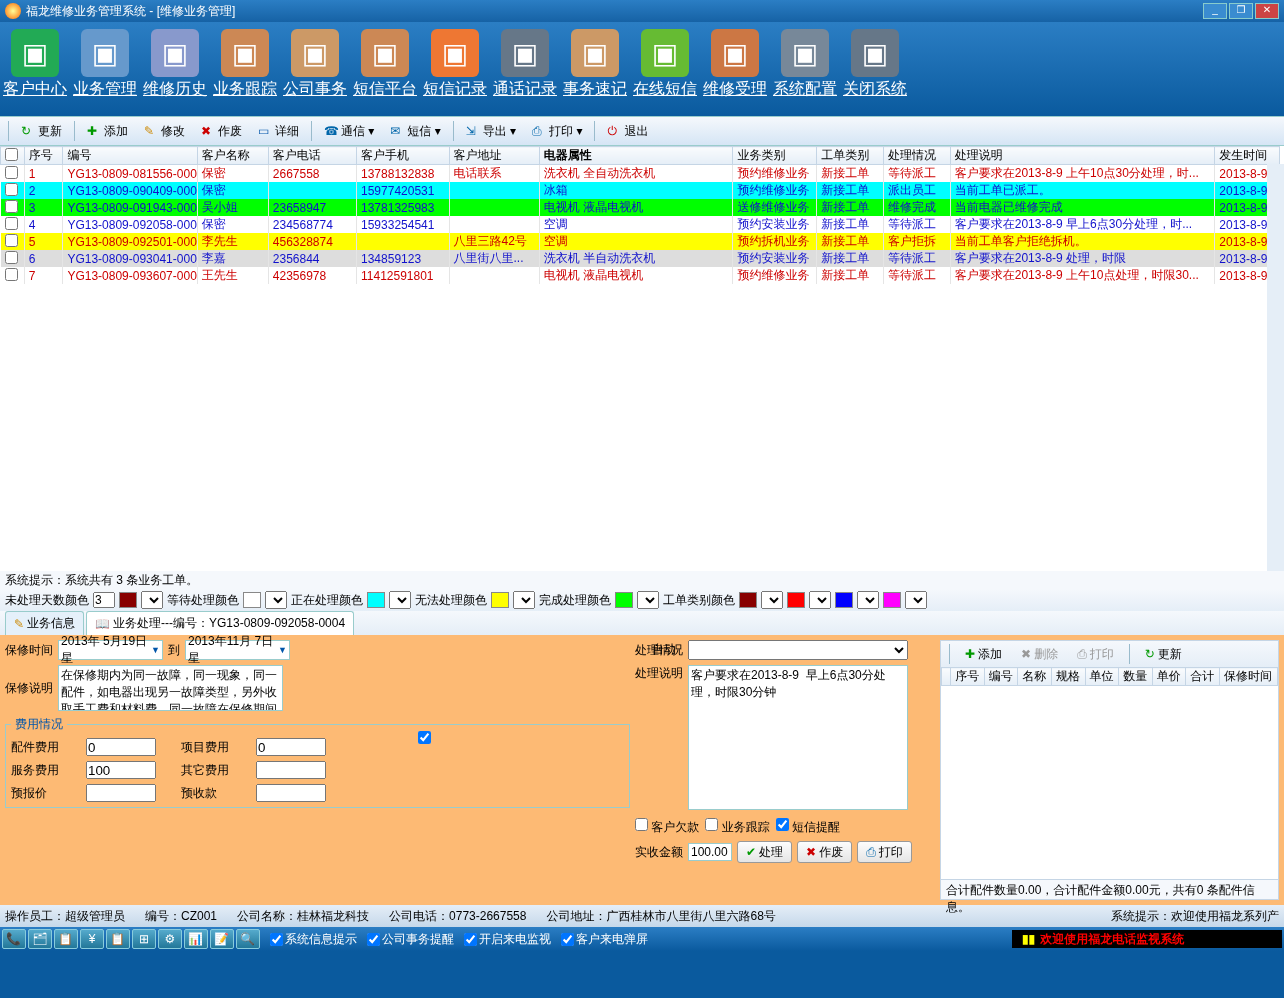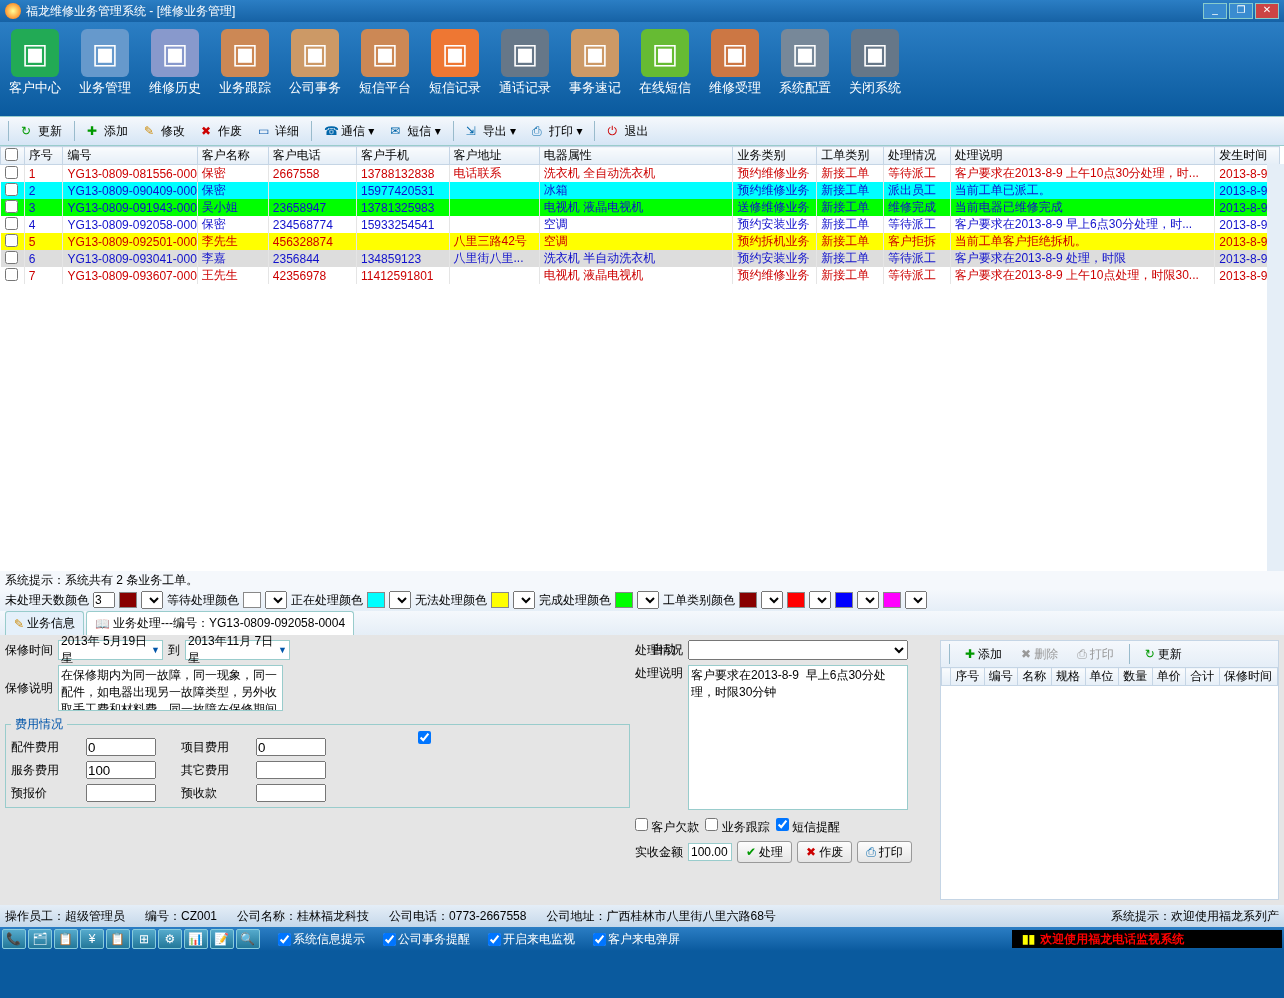--- a/index.html
+++ b/index.html
@@ -5,21 +5,21 @@
 * { box-sizing: border-box; margin: 0; padding: 0; font-family: "Microsoft YaHei", SimSun, sans-serif; }
 body { background: #0a5a9e; width: 1284px; height: 998px; overflow: hidden; font-size: 12px; }
 .titlebar { height: 22px; background: linear-gradient(#2b7ec4,#1662a5); color: #fff; display: flex; align-items: center; padding: 0 5px; }
 .titlebar .t-icon { width: 16px; height: 16px; background: radial-gradient(circle,#ff9,#f60); border-radius: 50%; margin-right: 5px; }
 .titlebar .spacer { flex: 1; }
 .win-btn { width: 24px; height: 16px; background: #3a8cd0; border: 1px solid #8cc; margin-left: 2px; color: #fff; text-align: center; line-height: 12px; font-size: 10px; cursor: pointer; }
 .win-btn.close { background: #c44; }
 .ribbon { height: 94px; background: linear-gradient(#2b7ec4 0,#0a5a9e 100%); display: flex; padding: 5px 0; }
 .ribbon-item { width: 70px; text-align: center; cursor: pointer; }
 .ribbon-item .ric { width: 48px; height: 48px; margin: 2px auto; border-radius: 6px; display: flex; align-items: center; justify-content: center; font-size: 28px; color: #fff; }
-.ribbon-item .lbl { color: #fff; font-size: 13px; }
+.ribbon-item .lbl { color: #fff; font-size: 16px; text-decoration: underline; }
 .toolbar { height: 30px; background: linear-gradient(#f5f8fc,#d5e5f5); border-top: 1px solid #9cc; border-bottom: 1px solid #9cc; display: flex; align-items: center; padding: 0 5px; gap: 2px; }
 .tb-btn { height: 22px; padding: 0 6px; display: flex; align-items: center; gap: 3px; cursor: pointer; border: 1px solid transparent; border-radius: 2px; }
 .tb-sep { width: 1px; height: 20px; background: #9bc; margin: 0 3px; }
 .tb-btn .ic { width: 14px; height: 14px; display: inline-block; }
 .ic-refresh { color: #090; }
 .ic-add { color: #090; }
 .ic-edit { color: #c80; }
 .ic-del { color: #c00; }
 .ic-detail { color: #05a; }
 .grid-wrap { height: 425px; background: #fff; overflow: hidden; position: relative; }
@@ -34,21 +34,21 @@
 tr.row-gray { background: #ddd; }
 .chk { width: 13px; height: 13px; }
 .tip-line { height: 18px; background: #f5f8fc; padding: 1px 5px; }
 .legend { height: 22px; background: linear-gradient(#f5f8fc,#e5eef7); display: flex; align-items: center; padding: 0 5px; gap: 4px; font-size: 12px; }
 .color-box { width: 18px; height: 16px; border: 1px solid #888; display: inline-block; }
 .legend input { width: 22px; height: 16px; font-size: 12px; }
 .legend select { height: 18px; font-size: 12px; }
 .tabs { height: 24px; background: linear-gradient(#f5f8fc,#e5eef7); display: flex; align-items: flex-end; padding-left: 5px; }
 .tab { padding: 3px 8px; border: 1px solid #9cc; border-bottom: none; background: #e5f0fa; margin-right: 2px; border-radius: 3px 3px 0 0; cursor: pointer; display: flex; align-items: center; gap: 3px; }
 .tab.active { background: #fff; }
-.detail-area { height: 270px; background: #e5e5e5; display: flex; padding: 5px; gap: 5px; }
+.detail-area { height: 270px; background: #fdba74; display: flex; padding: 5px; gap: 5px; }
 .left-panel { width: 625px; display: flex; flex-direction: column; gap: 5px; }
 .form-row { display: flex; align-items: center; gap: 5px; font-size: 12px; }
 .form-row label { width: 48px; text-align: justify; }
 .form-row input[type=text], .form-row textarea { border: 1px solid #9cc; padding: 1px 2px; font-size: 12px; }
 .date-in { width: 105px; height: 20px; border: 1px solid #9cc; background: #fff; display: flex; align-items: center; padding: 0 2px; justify-content: space-between; }
 .date-in .dd { color: #05a; font-size: 9px; }
 textarea { resize: none; }
 fieldset { border: 1px solid #9cc; padding: 5px; }
 fieldset legend { color: #05a; padding: 0 4px; font-size: 12px; }
 .fee-grid { display: grid; grid-template-columns: 60px 80px 60px 80px; gap: 5px 15px; align-items: center; }
@@ -65,21 +65,21 @@
 .sub-grid table { width: 100%; border-collapse: collapse; }
 .sub-grid th { background: linear-gradient(#f9fbfd,#e5eef7); border: 1px solid #c5d5e5; height: 18px; font-weight: normal; text-align: left; padding: 0 4px; font-size: 12px; }
 .sum-line { height: 20px; padding: 2px 5px; border-top: 1px solid #c5d5e5; }
 .bottom-btns { display: flex; gap: 5px; align-items: center; }
 .btn3d { height: 22px; padding: 0 8px; background: linear-gradient(#fdfdfd,#e5e5e5); border: 1px solid #999; border-radius: 3px; cursor: pointer; display: flex; align-items: center; gap: 3px; font-size: 12px; }
 .status1 { height: 22px; background: linear-gradient(#e5eef7,#c5d8ea); display: flex; align-items: center; padding: 0 5px; font-size: 12px; gap: 20px; }
 .status1 .sp { flex: 0 0 auto; }
 .status1 .fill { flex: 1; }
 .taskbar { height: 24px; background: linear-gradient(#2b7ec4,#0a5a9e); display: flex; align-items: center; padding: 0 2px; gap: 2px; }
 .task-ic { width: 24px; height: 20px; background: linear-gradient(#5ac,#279); border: 1px solid #8cd; border-radius: 2px; display: flex; align-items: center; justify-content: center; color: #fff; font-size: 12px; cursor: pointer; }
-.task-chk { color: #fff; display: flex; align-items: center; gap: 2px; margin-left: 16px; }
+.task-chk { color: #fff; display: flex; align-items: center; gap: 2px; margin-left: 8px; }
 .marquee { margin-left: auto; background: #000; color: #f00; font-weight: bold; padding: 2px 10px; width: 270px; height: 18px; overflow: hidden; display: flex; align-items: center; }
 .marquee .bat { color: #ff0; margin-right: 5px; }
 .checks-row { display: flex; gap: 6px; align-items: center; }
 .small-scrollbar { position: absolute; right: 0; top: 18px; bottom: 0; width: 17px; background: #e5eef7; }
 </style>
 </head>
 <body>
 
 <div class="titlebar">
   <span class="t-icon"></span>
@@ -197,21 +197,21 @@
   <table class="grid">
     <thead>
         <tr id="ghead">
           <th style="width: 22px;"><input type="checkbox" class="chk" style=""></th>
           <th style="width: 36px;">序号</th>
           <th style="width: 125px;">编号</th>
           <th style="width: 66px;">客户名称</th>
           <th style="width: 82px;">客户电话</th>
           <th style="width: 86px;">客户手机</th>
           <th style="width: 84px;">客户地址</th>
-          <th style="width: 180px;">电器属性</th>
+          <th style="width: 180px; font-weight: bold;">电器属性</th>
           <th style="width: 78px;">业务类别</th>
           <th style="width: 62px;">工单类别</th>
           <th style="width: 62px;">处理情况</th>
           <th style="width: 246px;">处理说明</th>
           <th style="width: 60px;">发生时间</th>
         </tr>
       </thead>
     <tbody id="gbody">
         <tr class="row-red">
           <td><input type="checkbox" class="chk" style=""></td>
@@ -316,21 +316,21 @@
           <td>新接工单</td>
           <td>等待派工</td>
           <td>客户要求在2013-8-9  上午10点处理，时限30...</td>
           <td>2013-8-9 0</td>
         </tr>
       </tbody>
   </table>
   <div class="small-scrollbar"></div>
 </div>
 
-<div class="tip-line">系统提示：系统共有 2 条业务工单。</div>
+<div class="tip-line">系统提示：系统共有 3 条业务工单。</div>
 
 <div class="legend">
   <span>未处理天数颜色</span>
   <input type="text" value="3" style="">
   <span class="color-box" style="background:#800"></span>
   <select><option></option></select>
   <span>等待处理颜色</span>
   <span class="color-box" style="background:#fff"></span>
   <select><option></option></select>
   <span>正在处理颜色</span>
@@ -476,20 +476,21 @@
               <th>单位</th>
               <th>数量</th>
               <th>单价</th>
               <th>合计</th>
               <th>保修时间</th>
             </tr>
           </thead>
           <tbody></tbody>
         </table>
     </div>
+    <div class="sum-line">合计配件数量0.00，合计配件金额0.00元，共有0 条配件信息。</div>
   </div>
 </div>
 
 <div class="status1">
   <span class="sp"><span>操作员工：</span><span>超级管理员</span></span>
   <span class="sp"><span>编号：</span><span>CZ001</span></span>
   <span class="sp"><span>公司名称：</span><span>桂林福龙科技</span></span>
   <span class="sp"><span>公司电话：</span><span>0773-2667558</span></span>
   <span class="sp"><span>公司地址：</span><span>广西桂林市八里街八里六路68号</span></span>
   <span class="fill"></span>

